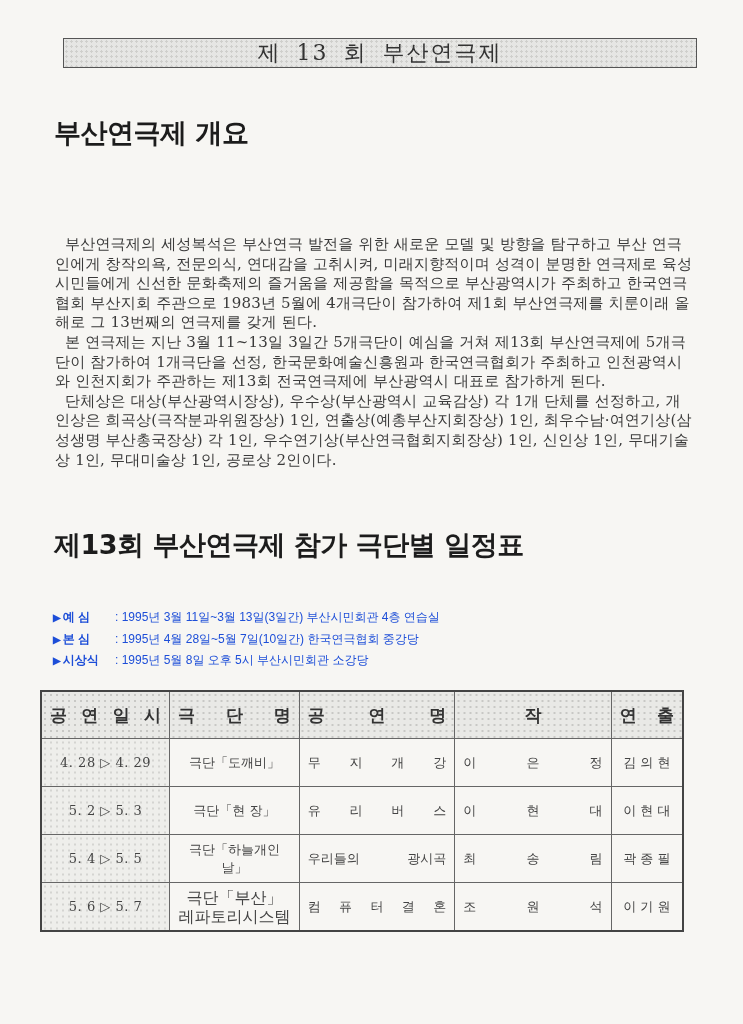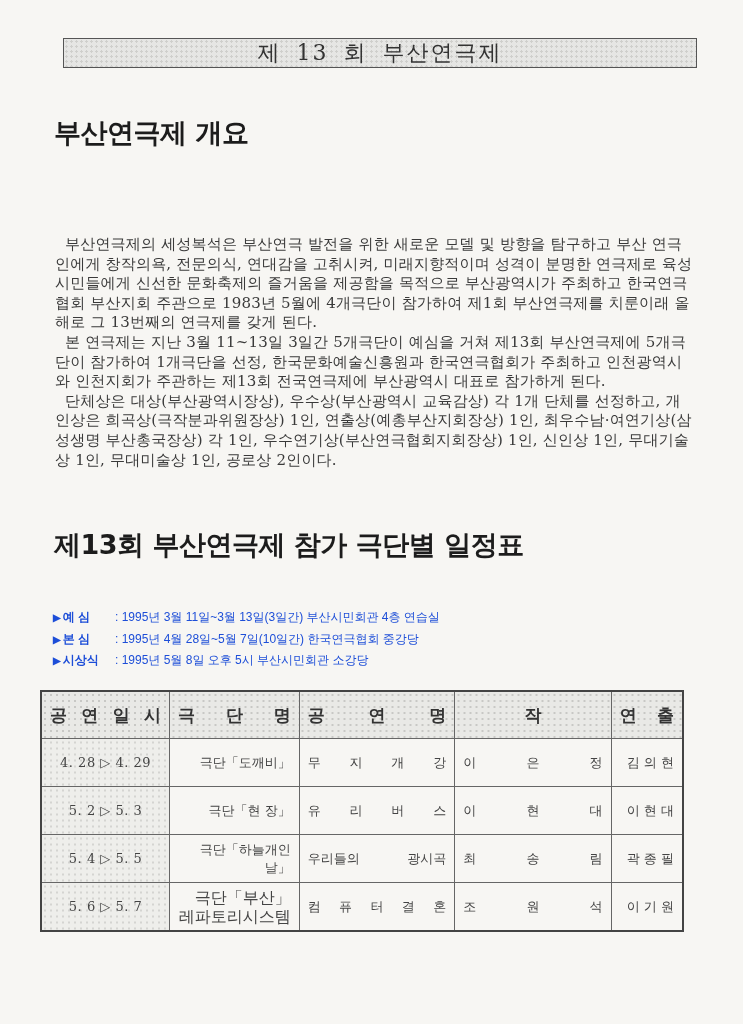--- a/index.html
+++ b/index.html
@@ -60,21 +60,21 @@
     font-family: "DejaVu Sans", "Liberation Sans", sans-serif;
     font-weight: bold; font-size: 17px; color: #333;
   }
   td.date {
     background-color: #eeeeeb;
     background-image: radial-gradient(#d4d4d1 1px, transparent 1.3px);
     background-size: 6px 6px;
     text-align: center; letter-spacing: 0.5px;
   }
   td.spread, th.spread { text-align: justify; text-align-last: justify; }
-  td.center { text-align: right; }
+  td.center { text-align: center; }
   .page-num {
     position: absolute; left: 664px; top: 1032px;
     font-family: "DejaVu Sans", "Liberation Sans", sans-serif;
     font-weight: bold; font-size: 16px; color: #333;
   }
 </style>
 </head>
 <body>
 
 <div class="header-strip">

